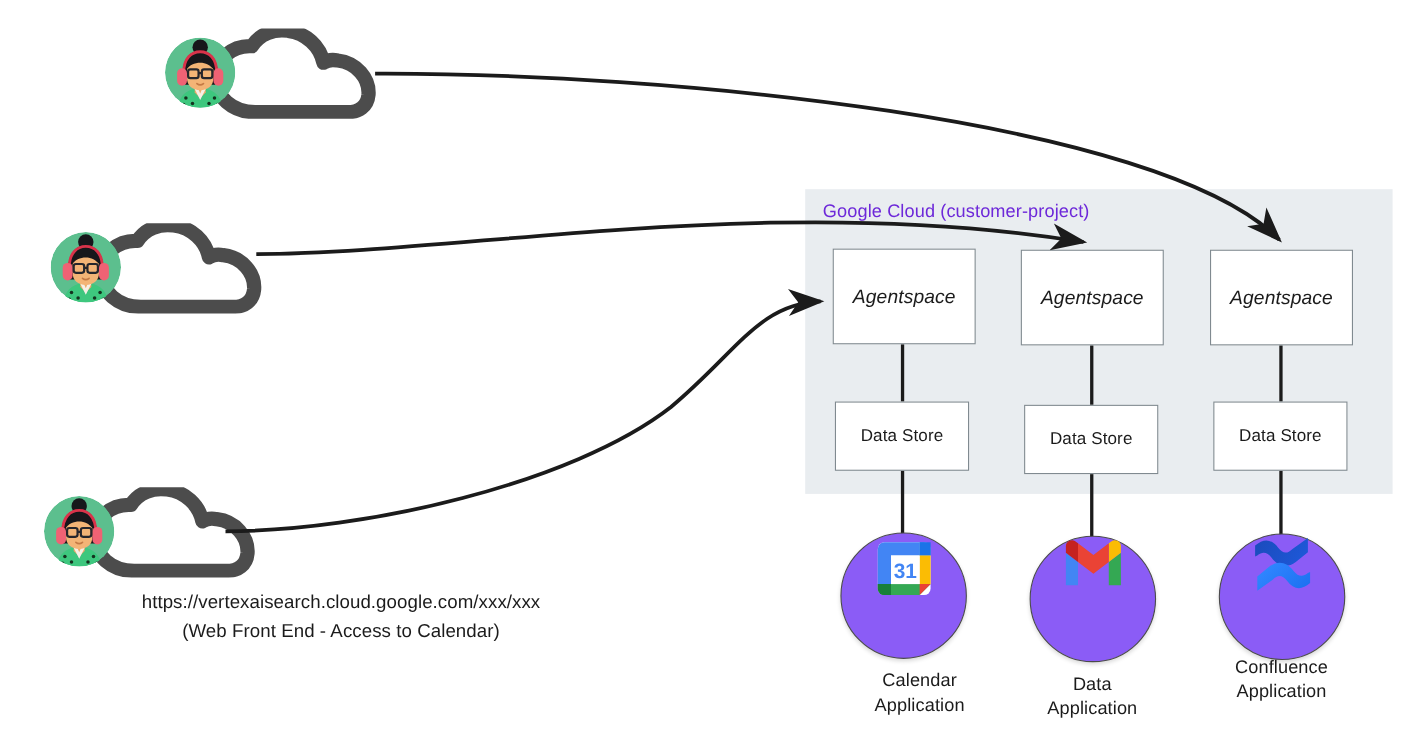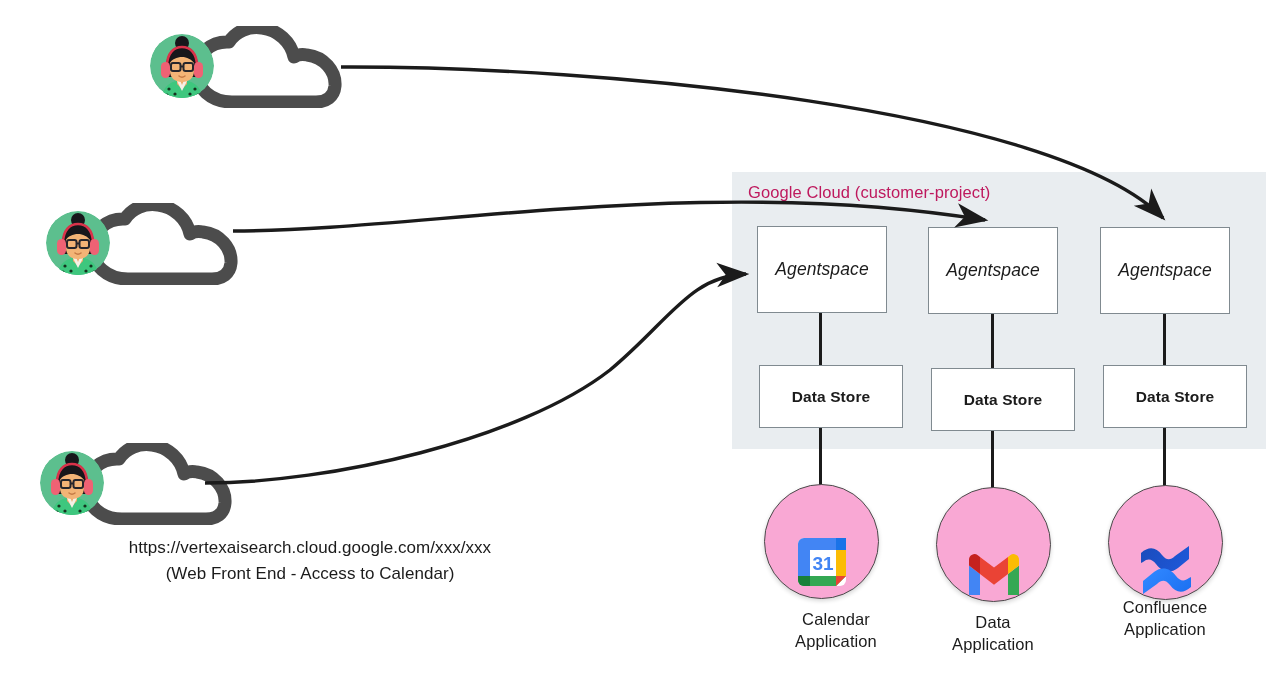--- a/index.html
+++ b/index.html
@@ -27,21 +27,21 @@
     top: 172px;
     width: 534px;
     height: 277px;
     background: #e9edf0;
   }
   #gcp-container-label {
     position: absolute;
     left: 748px;
     top: 183px;
     font-size: 16.5px;
-    color: #be185d;
+    color: #6d28d9;
     letter-spacing: .1px;
     white-space: nowrap;
   }
 
   
   .node-box {
     position: absolute;
     background: #ffffff;
     border: 1.6px solid #808a90;
     box-sizing: border-box;
@@ -50,45 +50,45 @@
     justify-content: center;
     text-align: center;
   }
   .agentspace-box { width: 130px; height: 87px; }
   .agentspace-box span {
     font-style: italic;
     font-size: 17.5px;
     color: #1b1b1b;
     letter-spacing: .1px;
   }
-  .datastore-box { width: 144px; height: 63px; font-weight: bold; }
+  .datastore-box { width: 122px; height: 63px; }
   .datastore-box span {
     font-size: 15.5px;
     color: #1b1b1b;
     letter-spacing: .1px;
   }
 
   
   .vconn {
     position: absolute;
     width: 3.4px;
     background: #1b1b1b;
   }
 
   
   .app-circle {
     position: absolute;
     width: 113px;
     height: 113px;
     border-radius: 50%;
-    background: #f9a8d4;
+    background: #8b5cf6;
     border: 1.1px solid #4b4b4b;
     box-shadow: 0 2px 4px rgba(0,0,0,.16);
     display: flex;
-    align-items: flex-end;
+    align-items: flex-start;
     justify-content: center;
   }
   .app-label {
     position: absolute;
     text-align: center;
     font-size: 16.5px;
     line-height: 1.35;
     color: #1b1b1b;
     width: 180px;
     letter-spacing: .1px;

